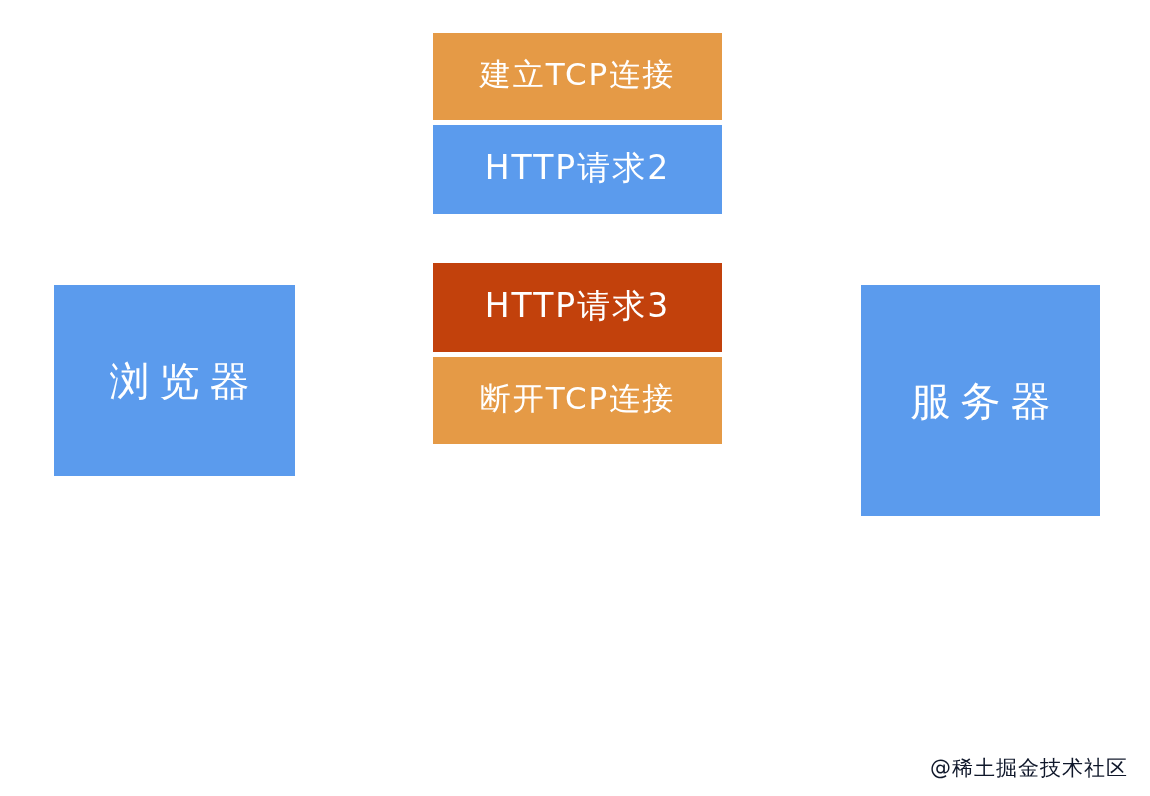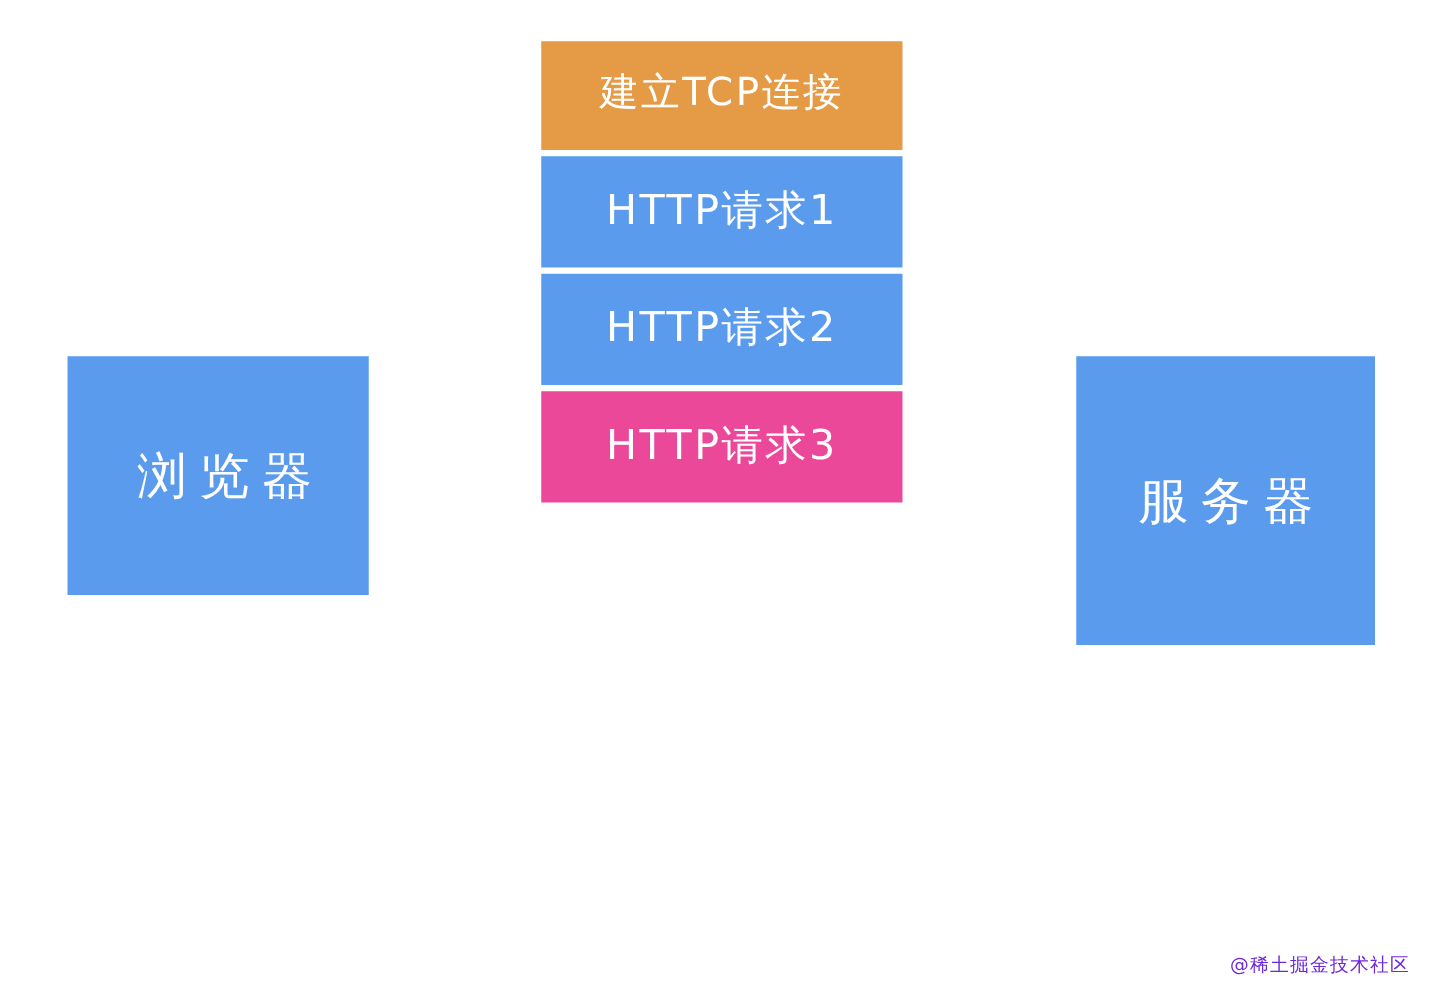--- a/index.html
+++ b/index.html
@@ -83,48 +83,48 @@
     display: block;
     transform: translateY(-2px);
     white-space: nowrap;
   }
 
   
   #watermark {
     position: absolute;
     right: 22px;
     bottom: 14px;
-    color: #6d28d9;
-    font-size: 15px;
+    color: #0f172a;
+    font-size: 21px;
     letter-spacing: 1px;
     user-select: none;
     white-space: nowrap;
   }
 </style>
 </head>
 <body style="background: rgb(255, 255, 255);">
 
 <div class="canvas">
 
   <div class="node-box" id="browser-node" style="background: rgb(91, 155, 237);">
     <span class="node-label">浏览器</span>
   </div>
 
   <div id="message-stack">
       <div class="message-block control" style="background: rgb(229, 154, 70);">
         <span class="message-label">建立TCP连接</span>
       </div>
       <div class="message-block exchange" style="background: rgb(91, 155, 237);">
-        <span class="message-label">HTTP请求1</span>
-      </div>
-      <div class="message-block exchange" style="background: rgb(91, 155, 237);">
         <span class="message-label">HTTP请求2</span>
       </div>
-      <div class="message-block exchange" style="background: #ec4899;">
+      <div class="message-block exchange" style="background: #c2410c; margin-top: 44px;">
         <span class="message-label">HTTP请求3</span>
+      </div>
+      <div class="message-block control" style="background: rgb(229, 154, 70);">
+        <span class="message-label">断开TCP连接</span>
       </div>
     </div>
 
   <div class="node-box" id="server-node" style="background: rgb(91, 155, 237);">
     <span class="node-label">服务器</span>
   </div>
 
   <div id="watermark">@稀土掘金技术社区</div>
 
 </div>

